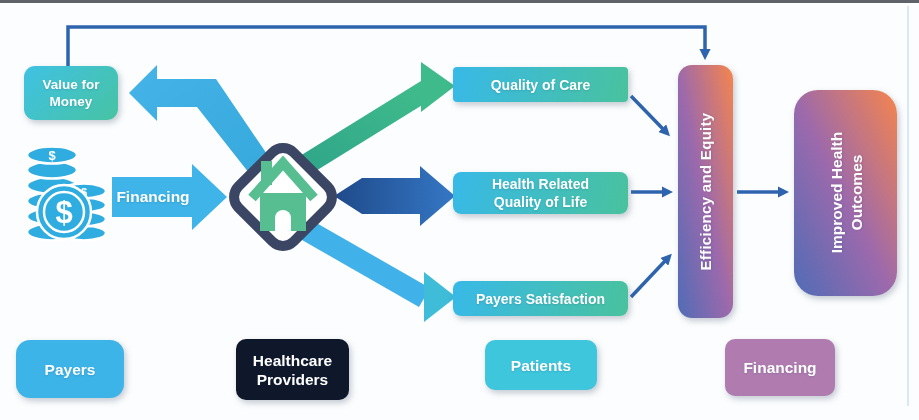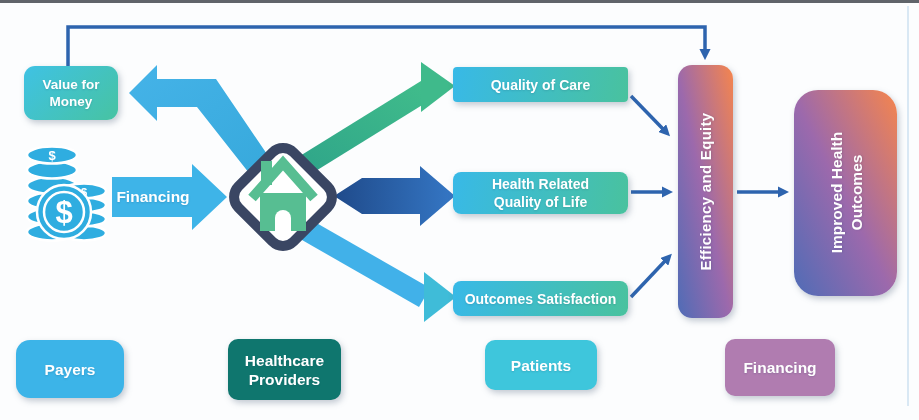--- a/index.html
+++ b/index.html
@@ -40,21 +40,21 @@
     position:absolute; left:-51px; top:51px; width:206px; height:103px;
     transform:rotate(-90deg); display:flex; align-items:center; justify-content:center;
     font-size:15.5px; line-height:20px;
   }
   .iho .vtext span { display:block; max-width:165px; }
 
   .fin-label { left:112px; top:178px; width:82px; height:38px; font-size:15.5px; }
 
   .actor { border-radius:10px; font-size:15.5px; line-height:19px; padding:0 6px; box-sizing:border-box; }
   .payers     { left:16px;  top:340px; width:108px; height:58px; background:#3cb4e8;border-radius:14px; }
-  .hcp        { left:228px; top:339px; width:113px; height:61px; background:#0f766e; }
+  .hcp        { left:236px; top:339px; width:113px; height:61px; background:#0f172a; }
   .patients   { left:485px; top:340px; width:112px; height:50px; background:#3ec6dc; }
   .population { left:725px; top:339px; width:110px; height:57px; background:#b07cb0; }
 </style>
 </head>
 <body>
 
 <div id="stage">
   <div id="topbar"></div>
   <div id="right-edge"></div>
 
@@ -127,21 +127,21 @@
   <div class="node grad-vfm vfm">Value for Money</div>
 
   <div class="fin-label">Financing</div>
 
   <div class="node grad-cool qoc">Quality of Care</div>
 
   <div class="node grad-cool hrq">
     <span>Health Related Quality of Life</span>
   </div>
 
-  <div class="node grad-cool psat">Outcomes Satisfaction</div>
+  <div class="node grad-cool psat">Payers Satisfaction</div>
 
   <div class="node grad-warm eff">
     <div class="vtext">Efficiency and Equity</div>
   </div>
 
   <div class="node grad-warm iho">
     <div class="vtext">
       <span>Improved Health Outcomes</span>
     </div>
   </div>

